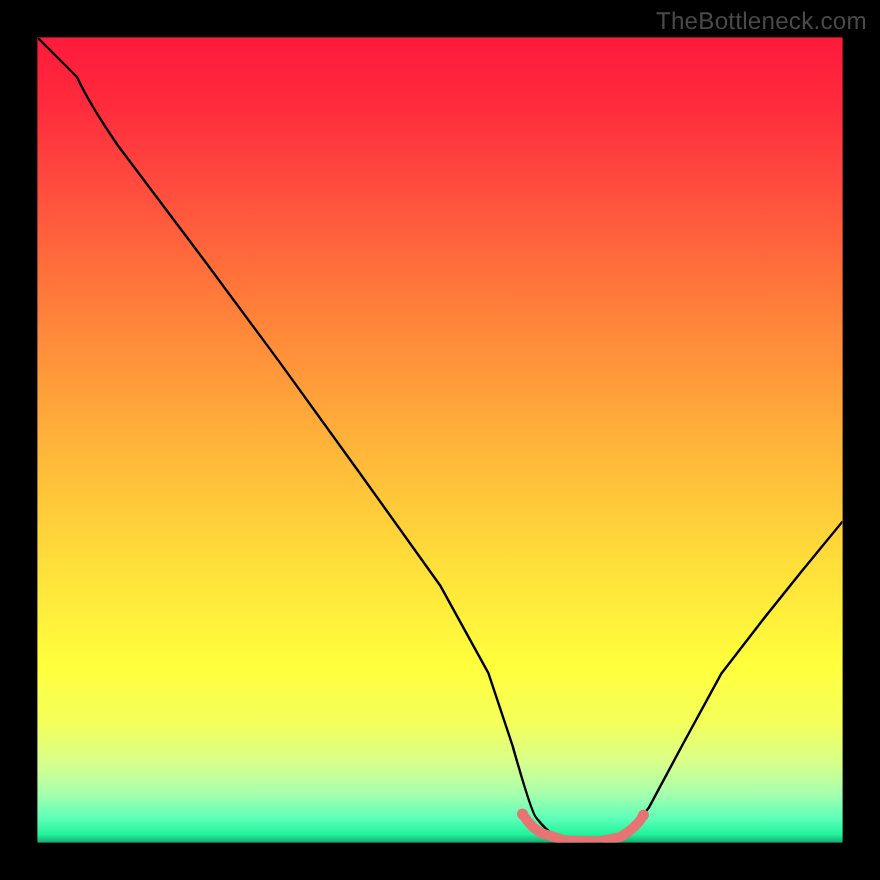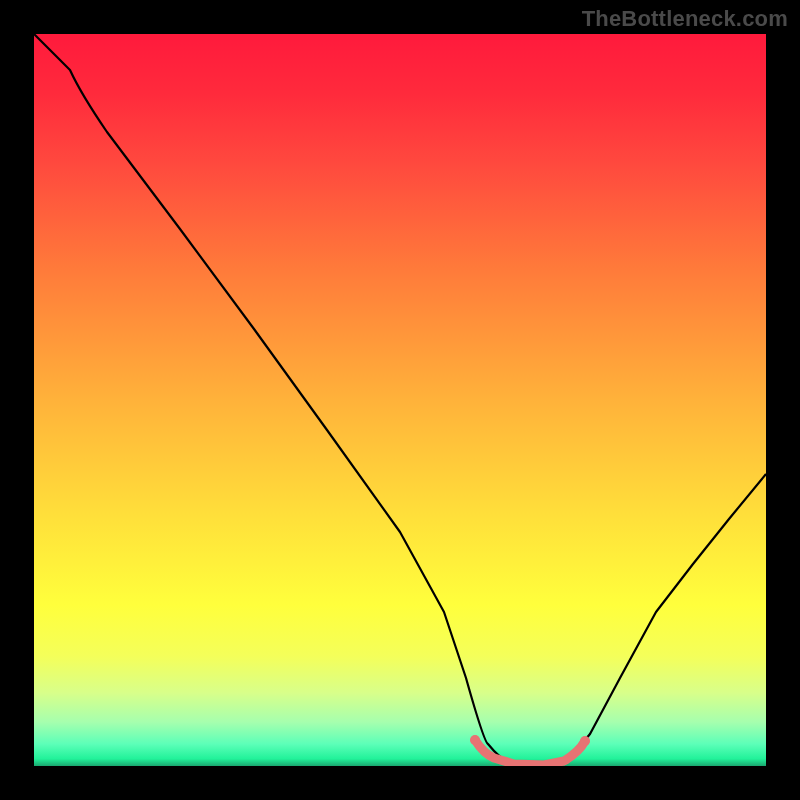--- a/index.html
+++ b/index.html
@@ -38,21 +38,21 @@
       #22f29a 99%,
       #1aa870 100%
     );
   }
   .watermark {
     position: absolute;
     top: 6px;
     right: 12px;
     color: #4a4a4a;
     font-size: 22px;
-    font-weight: 700;
+    font-weight: 400;
     letter-spacing: 0.2px;
     user-select: none;
   }
   svg.overlay {
     position: absolute;
     left: 0;
     top: 0;
     width: 732px;
     height: 732px;
   }

